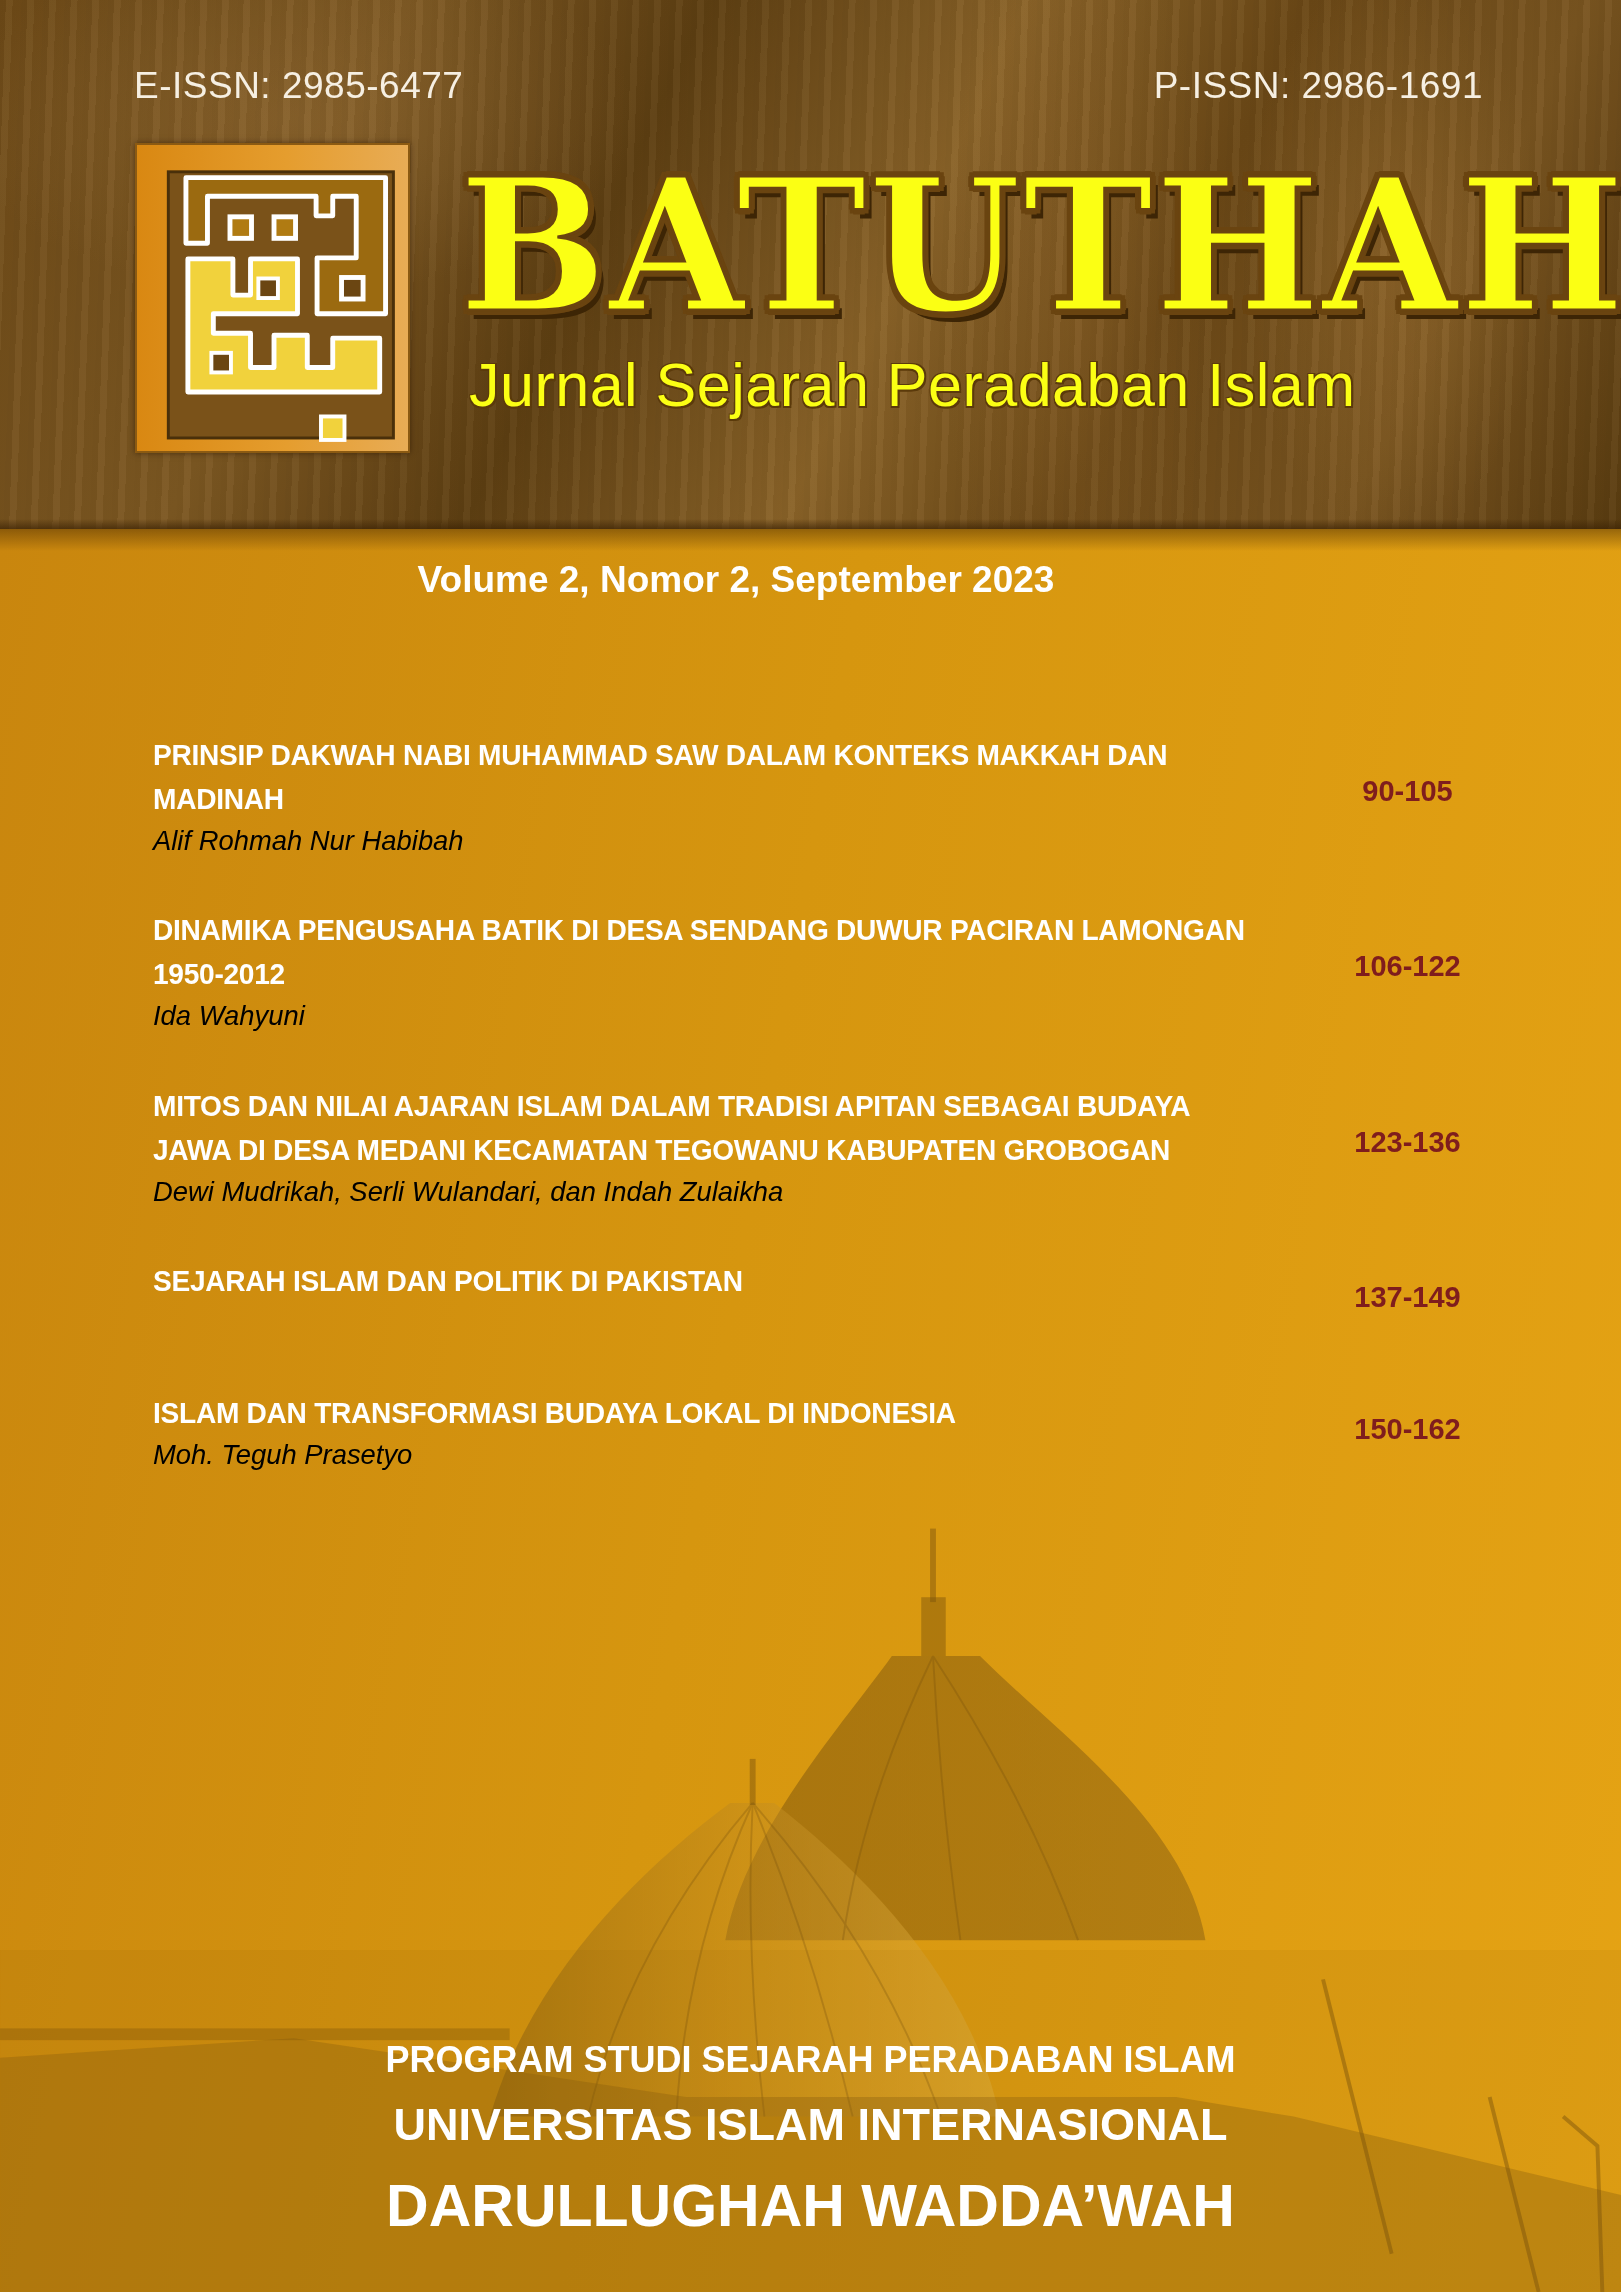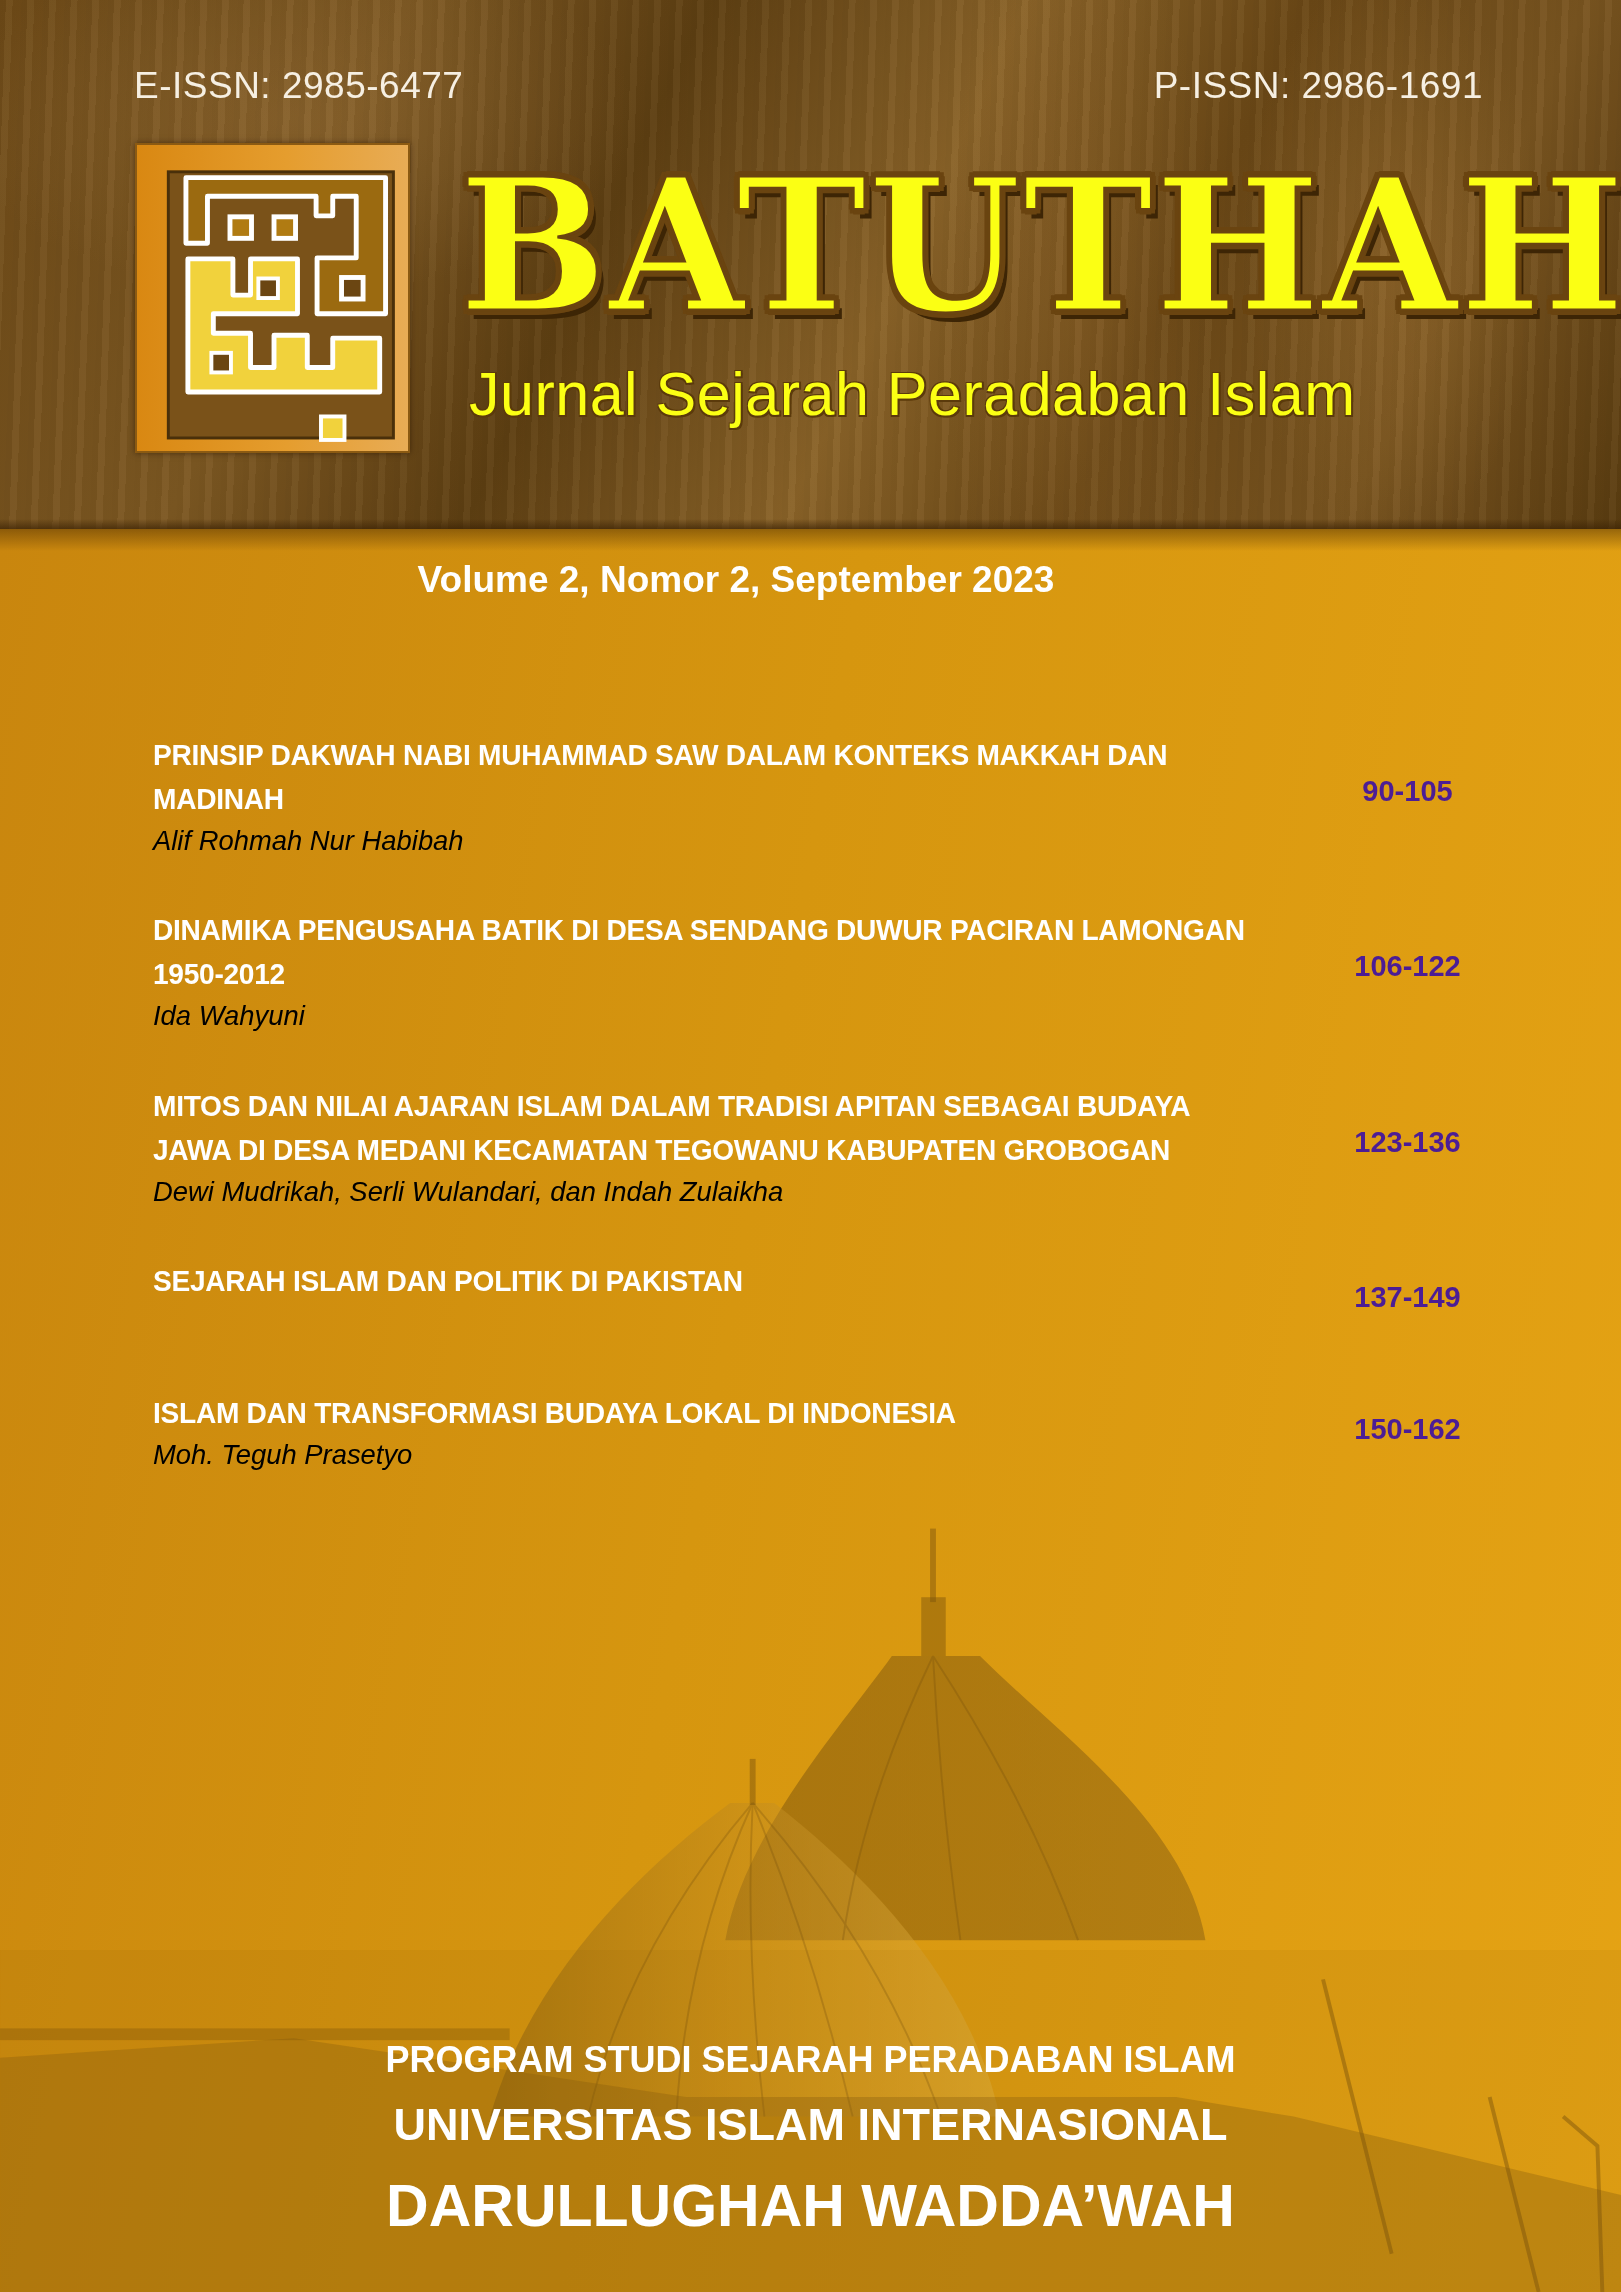--- a/index.html
+++ b/index.html
@@ -55,21 +55,21 @@
       -webkit-text-stroke: 2.9px #6a4410;
       text-shadow:
         0 0 0 #6a4410,
         4.9px 0 0 #6a4410, -4.9px 0 0 #6a4410, 0 4.9px 0 #6a4410, 0 -4.9px 0 #6a4410,
         3.9px 3.9px 0 #6a4410, -3.9px 3.9px 0 #6a4410, 3.9px -3.9px 0 #6a4410, -3.9px -3.9px 0 #6a4410,
         6.9px 8.8px 0 #3d2505;
       transform: scaleX(0.95); transform-origin: left center;
       white-space: nowrap;
     }
     .subtitle {
-      position: absolute; left: 469px; top: 359px;
+      position: absolute; left: 469px; top: 350px;
       font-size: 61px; color: #fbff14; white-space: nowrap;
       text-shadow: 2px 2px 0 #5b3a0b, -1px -1px 0 #5b3a0b, 2px -1px 0 #5b3a0b, -1px 2px 0 #5b3a0b;
       letter-spacing: 0.5px;
     }
 
     
     .body-bg {
       position: absolute; left: 0; top: 529px; width: 1621px; height: 1763px;
       background: linear-gradient(100deg, #c9860e 0%, #d6960f 45%, #e5a314 100%);
       overflow: hidden;
@@ -90,21 +90,21 @@
     .toc-item { position: absolute; left: 0; width: 1323px; }
     .toc-title {
       font-size: 29px; font-weight: bold; color: #ffffff; line-height: 44px;
       width: 1176px; letter-spacing: -0.3px;
       transform: scaleX(0.97); transform-origin: left;
     }
     .toc-author {
       font-size: 27.4px; font-style: italic; color: #000000; line-height: 39px;
     }
     .toc-pages {
-      position: absolute; right: 0; font-size: 29px; font-weight: bold; color: #4c1d95;
+      position: absolute; right: 0; font-size: 29px; font-weight: bold; color: #7f1d1d;
       width: 137px; text-align: center;
     }
 
     
     .footer {
       position: absolute; left: 0; width: 1621px; text-align: center; color: #ffffff;
       font-weight: bold;
     }
     .footer .l1 { font-size: 36px; position: absolute; left: 0; width: 1621px; top: 2039px; }
     .footer .l2 { font-size: 45px; position: absolute; left: 0; width: 1621px; top: 2099px; }

